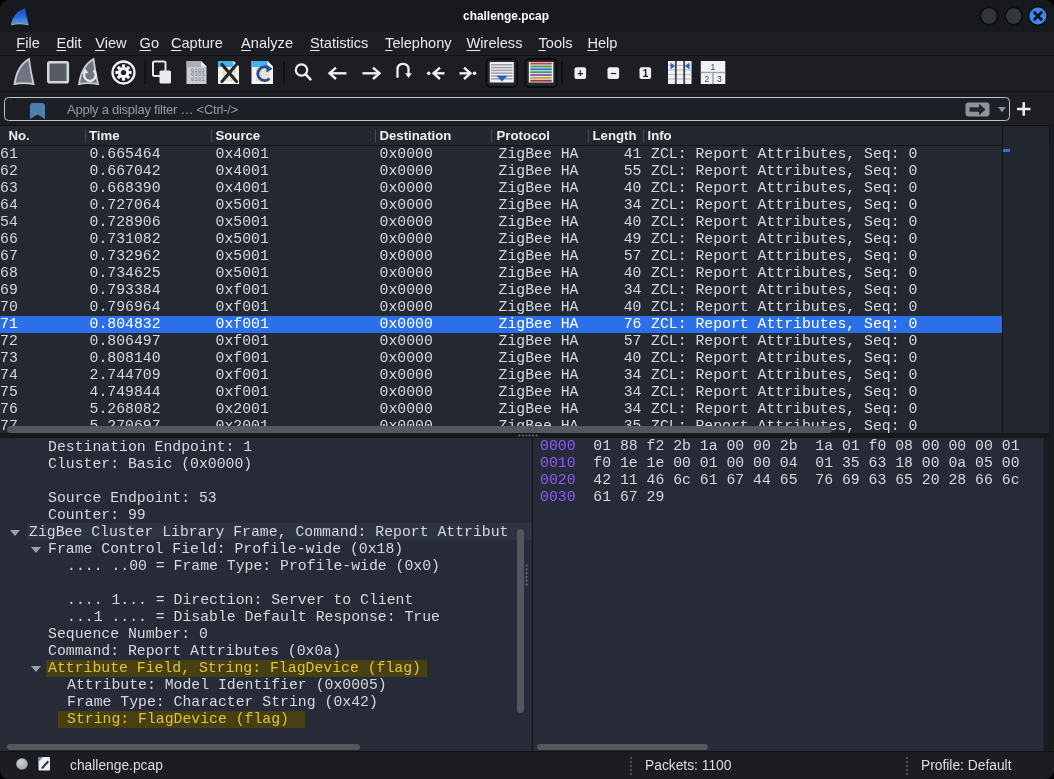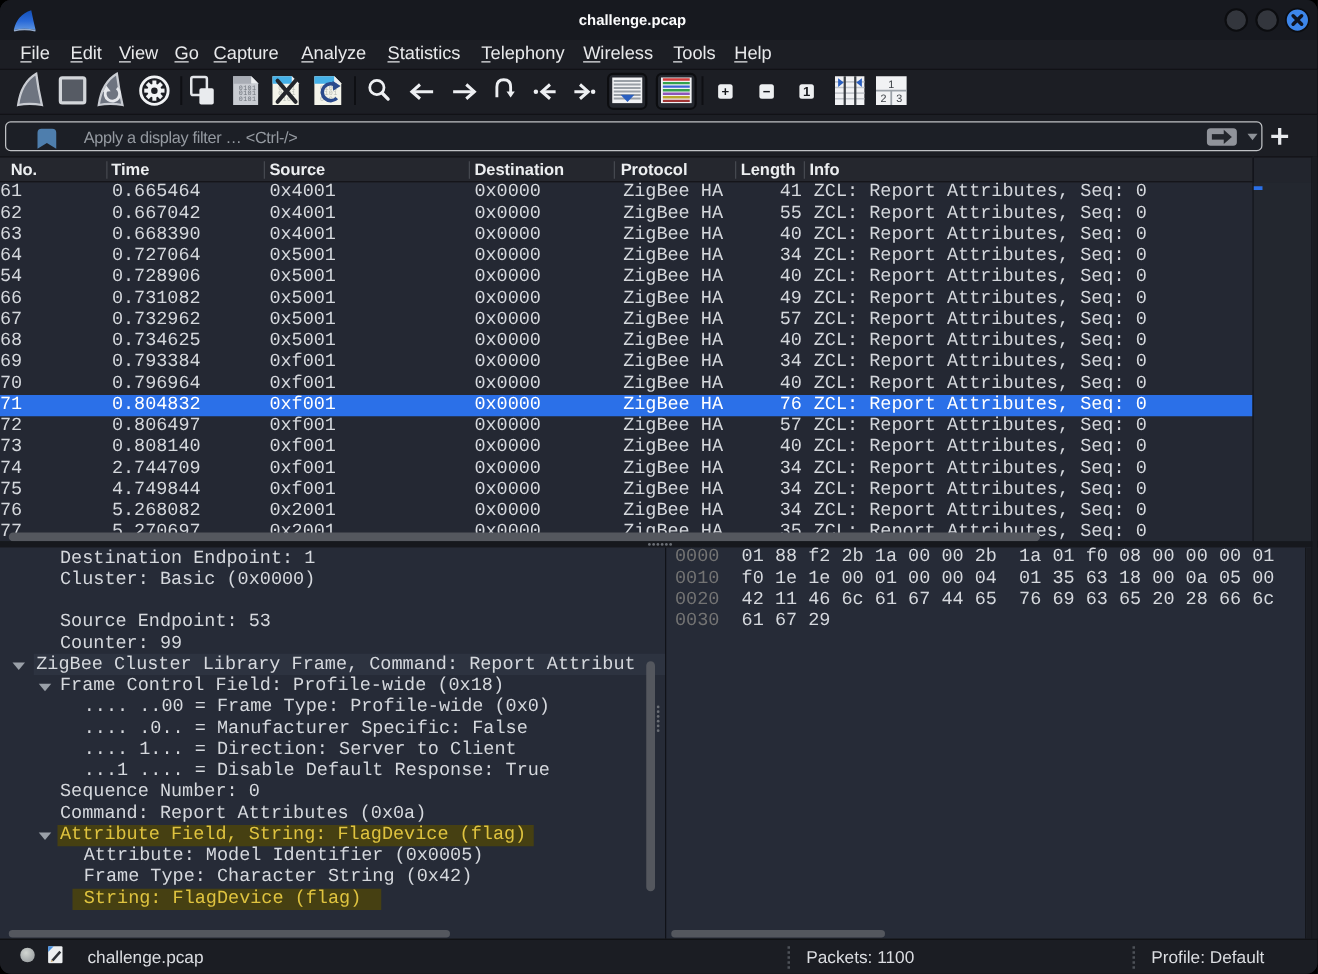--- a/index.html
+++ b/index.html
@@ -47,21 +47,21 @@
  border-right:5.5px solid transparent;border-top:6px solid #9aa0a8}
 .hlband{position:absolute;height:17px;background:#464012}
 .yel{color:#dfc33f}
 #zrow{left:27px;top:523px;width:505px;height:17px;background:#2d3340}
 #dvsb{left:517px;top:529px;width:7px;height:184px;border-radius:3.5px;background:#54575e}
 #dhsb{left:7px;top:743.5px;width:353px;height:6.5px;border-radius:3px;background:#54575e}
 #hhsb{left:537px;top:744px;width:171px;height:6px;border-radius:3px;background:#54575e}
 #status{left:0;top:751px;width:1054px;height:28px;background:#1b1d23;border-top:1px solid #101114}
 .st{position:absolute;top:0;line-height:27px;font-size:13.8px;color:#dbdde1}
 .dotsep{position:absolute;top:5px;height:18px;width:0;border-left:2px dotted #4e5158}
-.hexoff{color:#737373}
+.hexoff{color:#8b5cf6}
 </style></head><body>
 <div id="win">
 
 <div id="titlebar" class="abs"></div>
 <div id="title" class="abs">challenge.pcap</div>
 <svg class="abs" style="left:9px;top:6px" width="22" height="21" viewBox="0 0 22 21">
 <defs>
         <linearGradient id="fing" x1="0" y1="0" x2="0" y2="1">
 <stop offset="0" stop-color="#1450b8"></stop>
           <stop offset="0.55" stop-color="#2a6ad8"></stop>
@@ -326,21 +326,20 @@
 <div id="dpane" class="abs mono" style="background:transparent">
 <div class="dline" style="left:48px;top:1px">Destination Endpoint: 1</div>
 <div class="dline" style="left:48px;top:18px">Cluster: Basic (0x0000)</div>
 <div class="dline" style="left:48px;top:52px">Source Endpoint: 53</div>
 <div class="dline" style="left:48px;top:69px">Counter: 99</div>
 <div class="tri" style="left:10px;top:92px"></div>
 <div class="dline" style="left:29px;top:86px">ZigBee Cluster Library Frame, Command: Report Attribut</div>
 <div class="tri" style="left:31px;top:109px"></div>
 <div class="dline" style="left:48px;top:103px">Frame Control Field: Profile-wide (0x18)</div>
 <div class="dline" style="left:67px;top:120px">.... ..00 = Frame Type: Profile-wide (0x0)</div>
-<div class="dline" style="left:67px;top:137px">.... .0.. = Manufacturer Specific: False</div>
 <div class="dline" style="left:67px;top:154px">.... 1... = Direction: Server to Client</div>
 <div class="dline" style="left:67px;top:171px">...1 .... = Disable Default Response: True</div>
 <div class="dline" style="left:48px;top:188px">Sequence Number: 0</div>
 <div class="dline" style="left:48px;top:205px">Command: Report Attributes (0x0a)</div>
 <div class="hlband" style="left:46px;top:222px;width:381px"></div>
 <div class="tri" style="left:31px;top:228px"></div>
 <div class="dline yel" style="left:48px;top:222px">Attribute Field, String: FlagDevice (flag)</div>
 <div class="dline" style="left:67px;top:239px">Attribute: Model Identifier (0x0005)</div>
 <div class="dline" style="left:67px;top:256px">Frame Type: Character String (0x42)</div>
 <div class="hlband" style="left:58px;top:273px;width:247px"></div>

